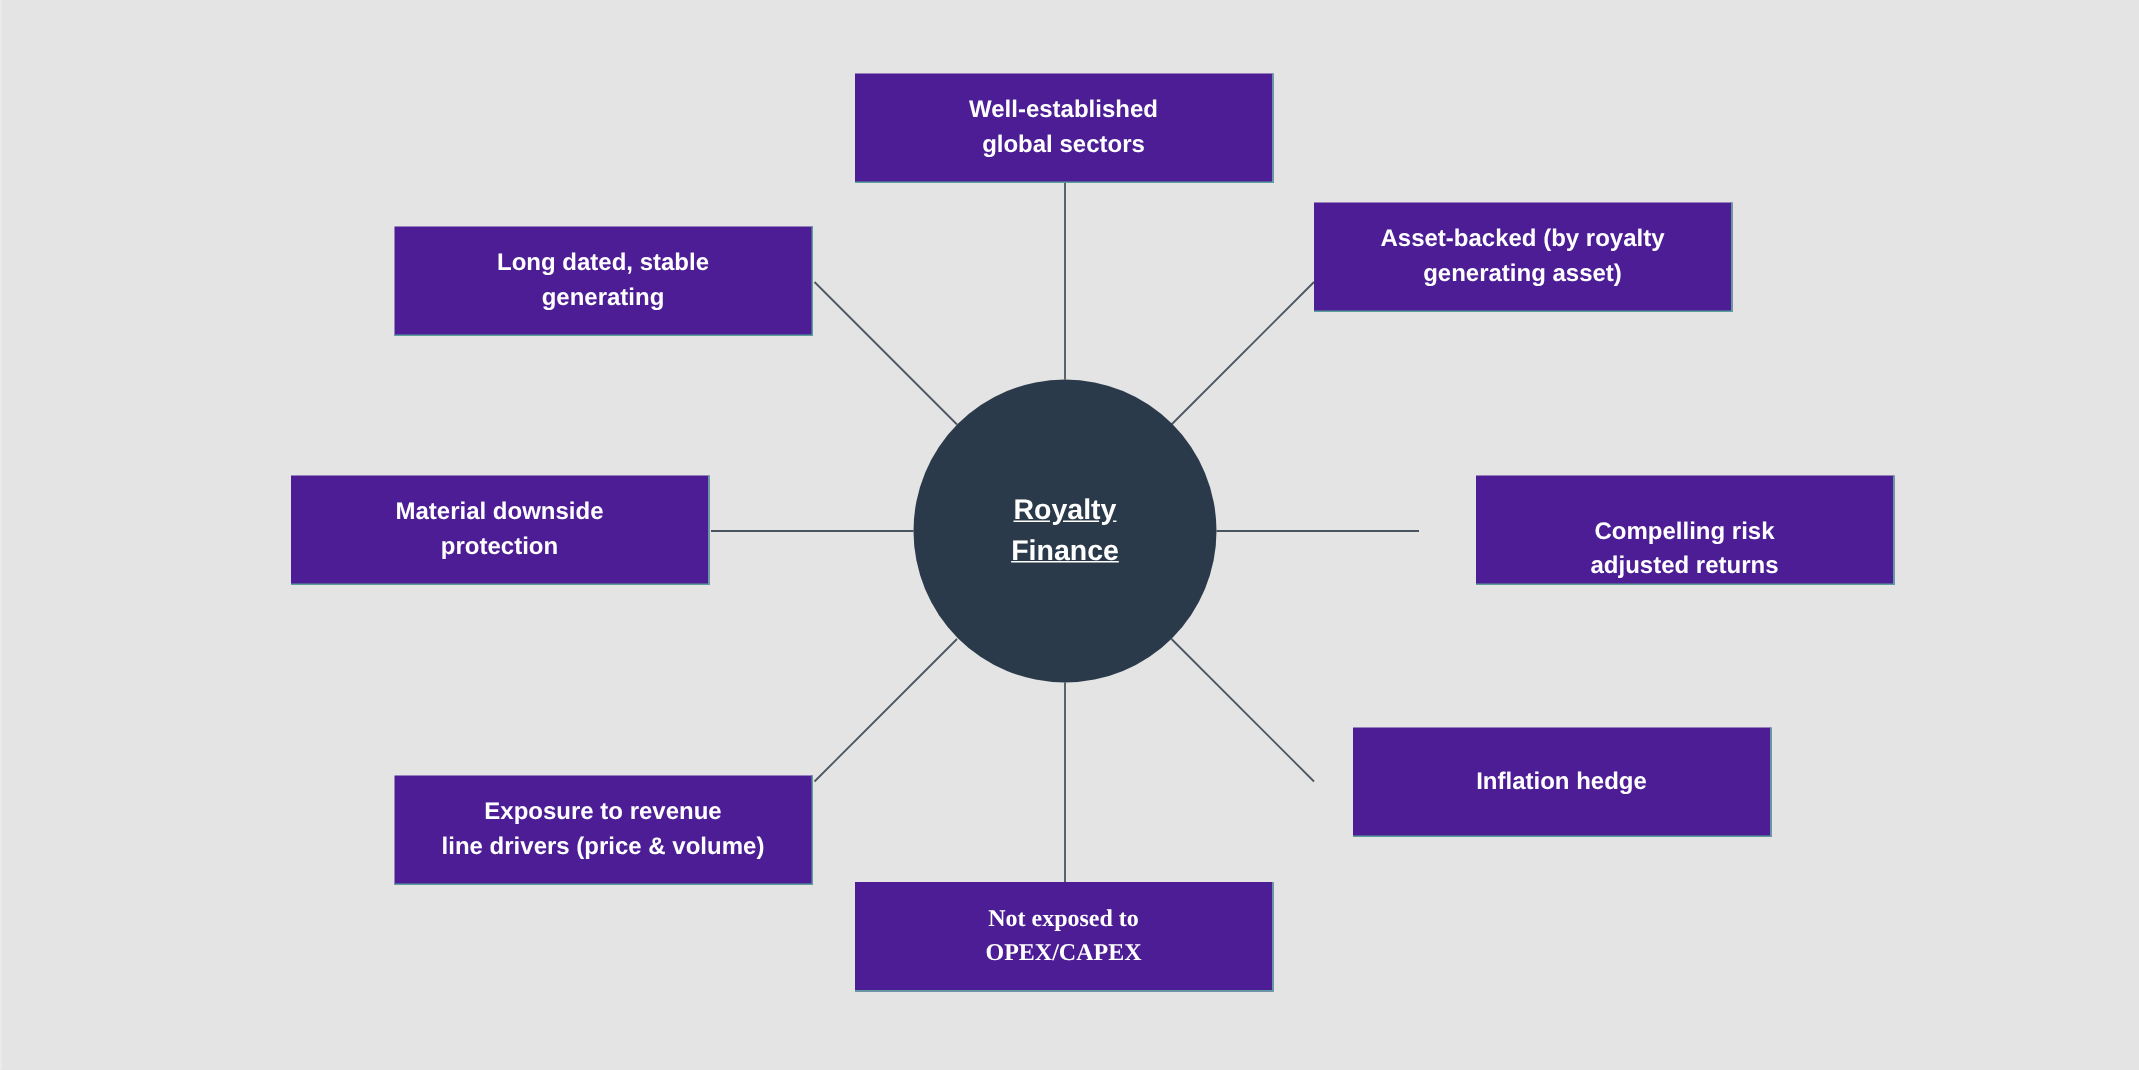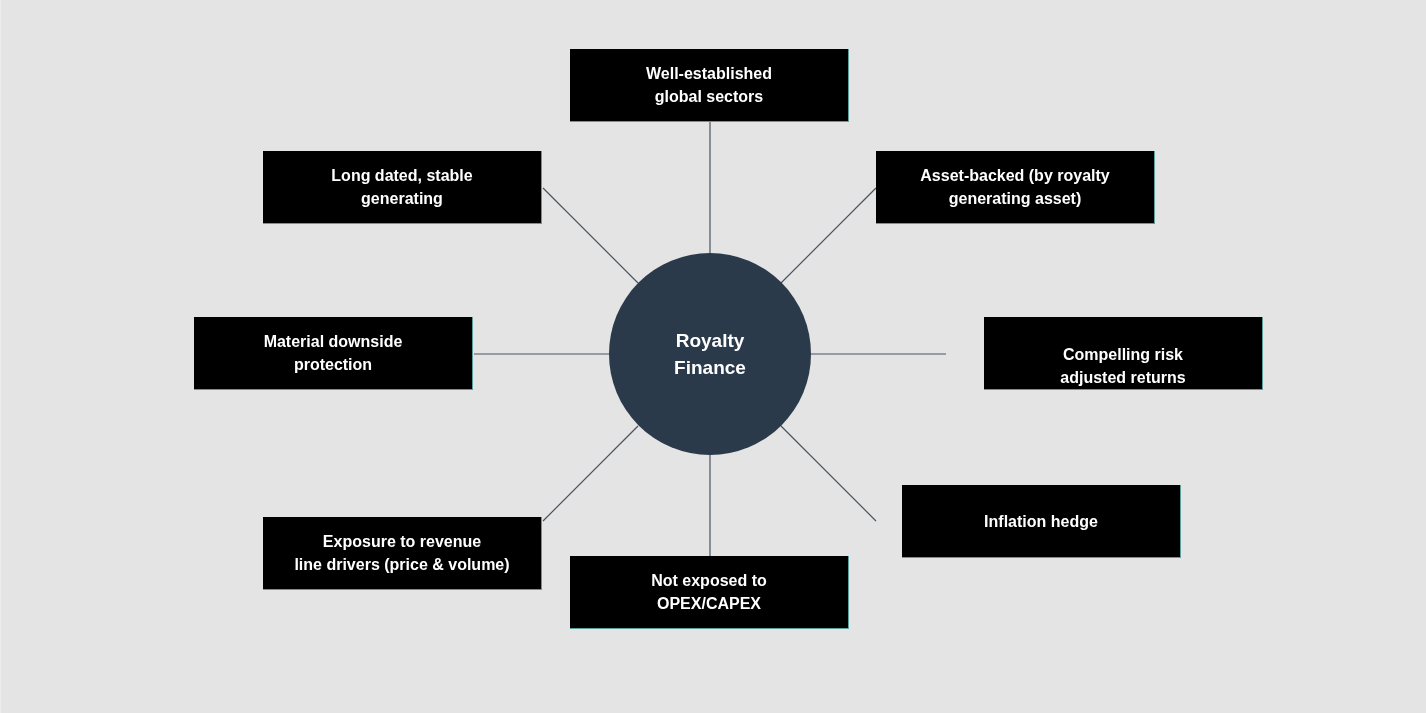--- a/index.html
+++ b/index.html
@@ -10,21 +10,21 @@
       overflow: hidden;
       font-family: "Liberation Sans", "DejaVu Sans", sans-serif;
     }
     .left-edge {
       position: absolute; left: 0; top: 0; width: 1px; height: 713px; background: #ececec;
     }
     svg.connectors { position: absolute; left: 0; top: 0; }
     .box {
       position: absolute;
       width: 279px; height: 73px;
-      background: #000000;
+      background: #4c1d95;
       border-right: 1px solid #5a9f9c;
       border-bottom: 1px solid #5a9f9c;
       box-sizing: border-box;
       display: flex; align-items: center; justify-content: center;
       text-align: center;
       color: #ffffff;
       font-weight: bold;
       font-size: 16px;
       line-height: 23px;
       padding: 0 20px;
@@ -35,20 +35,21 @@
       left: 609px; top: 253px;
       width: 202px; height: 202px;
       border-radius: 50%;
       background: #2b3a4a;
       display: flex; align-items: center; justify-content: center;
       text-align: center;
       color: #ffffff;
       font-weight: bold;
       font-size: 19px;
       line-height: 27px;
+      text-decoration: underline;
     }
     .hub span { white-space: pre-line; }
   </style>
 </head>
 <body>
 
 <div class="left-edge"></div>
 
 <svg class="connectors" width="1426" height="713">
   <line x1="710" y1="122" x2="710" y2="253" stroke="#4a5560" stroke-width="1.2"></line>
@@ -64,21 +65,21 @@
 <div class="box" style="left:570px; top:49px;">
   <span>Well-established
 global sectors</span>
 </div>
 
 <div class="box" style="left:263px; top:151px;">
   <span>Long dated, stable
 generating</span>
 </div>
 
-<div class="box" style="left:876px; top:151px;">
+<div class="box" style="left:876px; top:135px;">
   <span>Asset-backed (by royalty
 generating asset)</span>
 </div>
 
 <div class="box" style="left:194px; top:317px;">
   <span>Material downside
 protection</span>
 </div>
 
 <div class="box" style="left:984px; top:317px;align-items:flex-end;">
@@ -88,21 +89,21 @@
 
 <div class="box" style="left:263px; top:485px;margin-top:32px;">
   <span>Exposure to revenue
 line drivers (price &amp; volume)</span>
 </div>
 
 <div class="box" style="left:876px; top:485px;margin-left:26px;">
   <span>Inflation hedge</span>
 </div>
 
-<div class="box" style="left:570px; top:556px;">
+<div class="box" style="left:570px; top:588px;font-family:Liberation Serif, serif;">
   <span>Not exposed to
 OPEX/CAPEX</span>
 </div>
 
 <div class="hub">
   <span>Royalty
 Finance</span>
 </div>
 
 </body></html>

